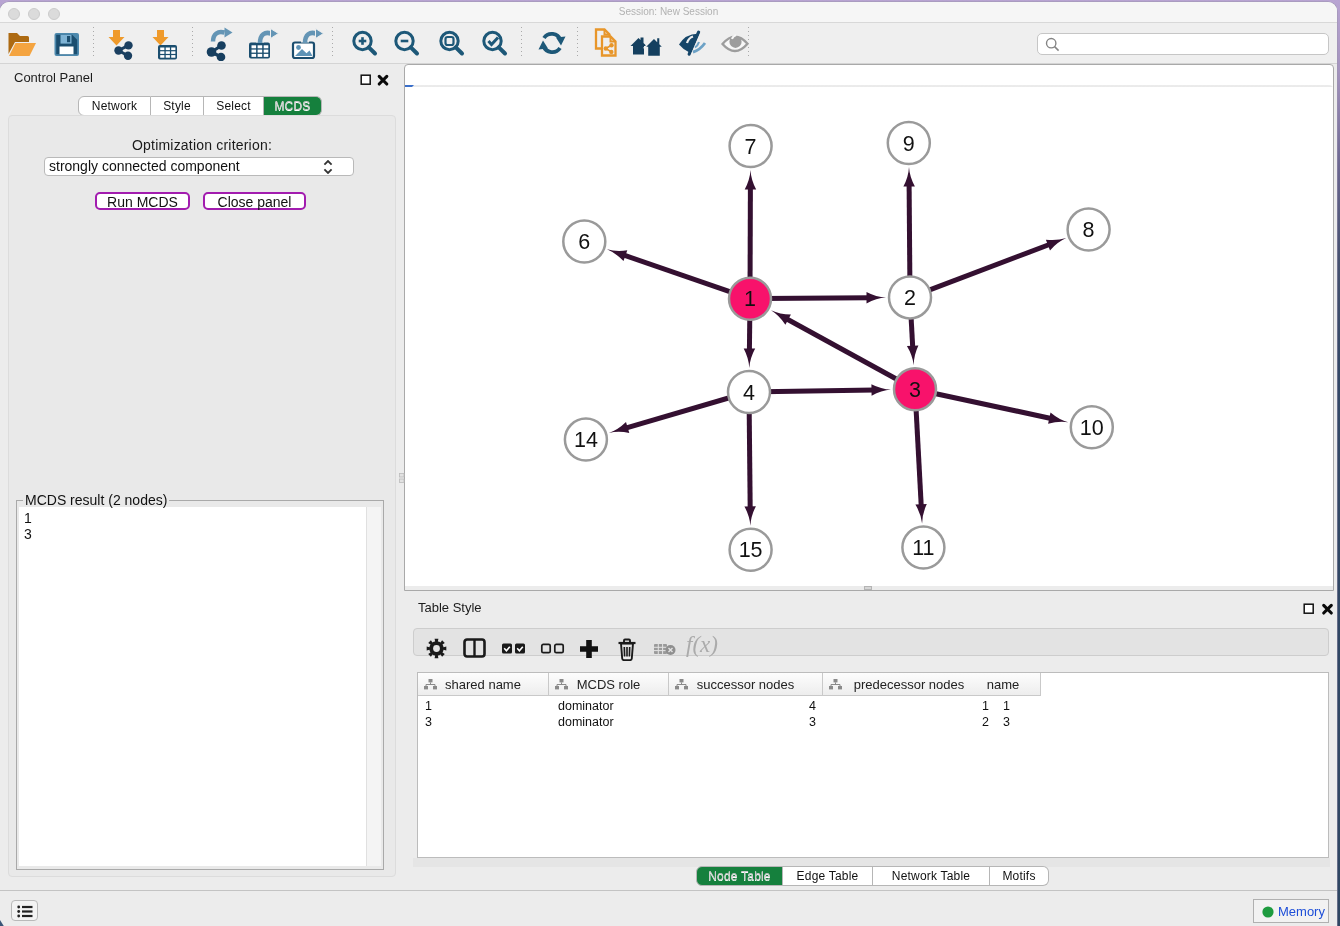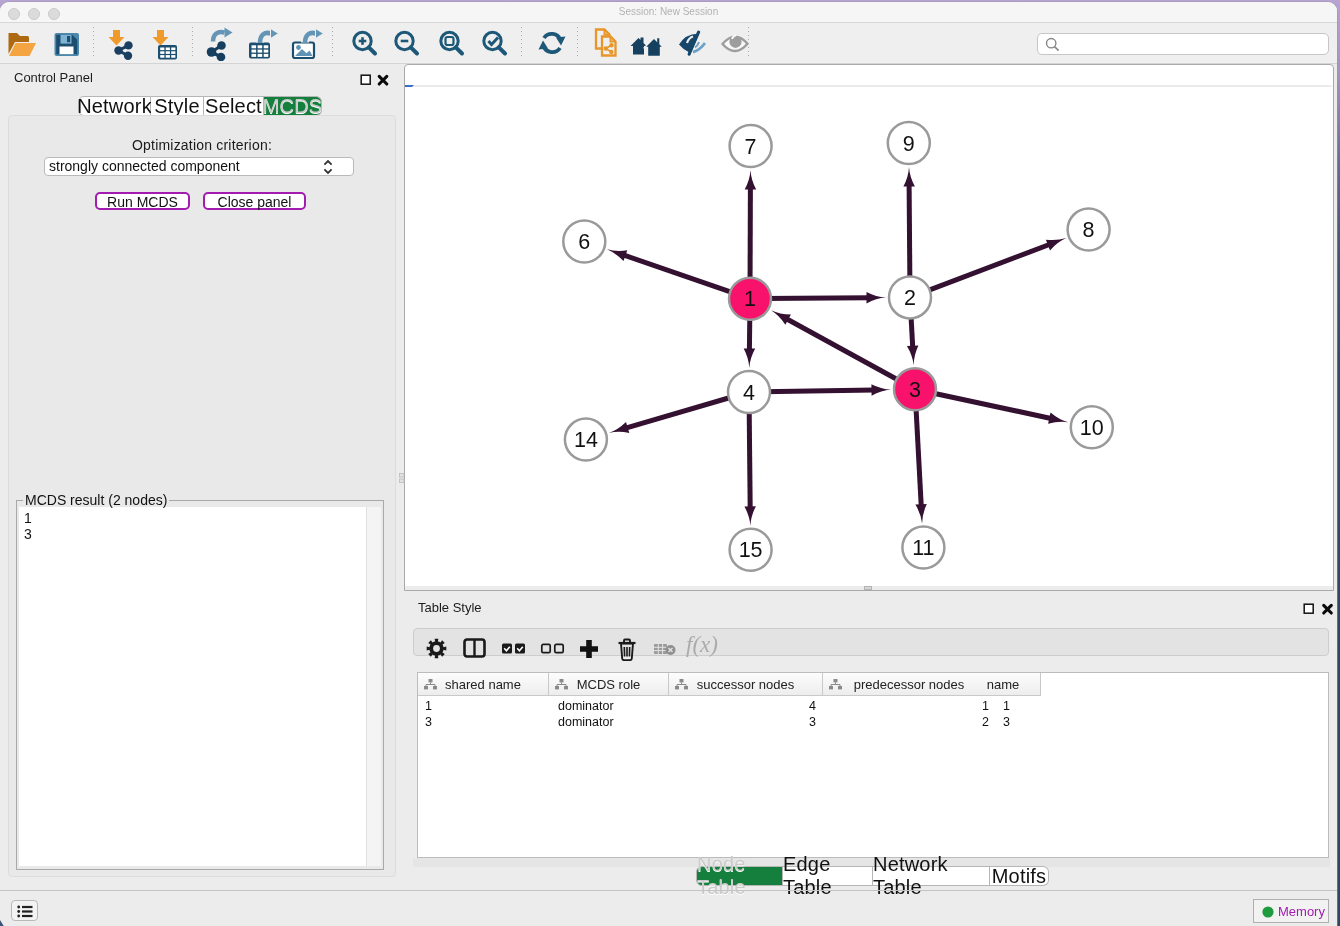--- a/index.html
+++ b/index.html
@@ -20,21 +20,21 @@
              background:#efefef; border-bottom:1px solid #d4d4d4; }
   .tbi { position:absolute; top:2px; }
   .tsep { position:absolute; top:4px; width:1px; height:30px;
           background-image:linear-gradient(#aaa 28%, rgba(0,0,0,0) 0%);
           background-size:1px 4px; background-repeat:repeat-y; }
   #search { position:absolute; left:1037px; top:10px; width:292px; height:22px;
             background:#fff; border:1px solid #c6c6c6; border-radius:5px; }
   
   #cp-title { position:absolute; left:14px; top:68px; font-size:13px; color:#1c1c1c; }
   .tabrow { position:absolute; display:flex; height:20px; }
-  .tab { font-size:20px; letter-spacing:0.2px; color:#111; background:#fff; border:1px solid #b6b6b6;
+  .tab { font-size:12px; letter-spacing:0.2px; color:#111; background:#fff; border:1px solid #b6b6b6;
          border-left:none; display:flex; align-items:center; justify-content:center; }
   .tab.first { border-left:1px solid #b6b6b6; border-radius:6px 0 0 6px; }
   .tab.last { border-radius:0 6px 6px 0; }
   .tab.sel { background:#15803d; color:#cacaca; text-shadow:0 1px 0 #fff; }
   #mcds-panel { position:absolute; left:8px; top:113px; width:388px; height:762px;
                 background:#e9e9e9; border:1px solid #dcdcdc; border-radius:4px; }
   #opt-label { position:absolute; left:0; top:22px; width:100%; text-align:center;
                font-size:14px; line-height:14px; letter-spacing:0.2px; color:#1a1a1a; }
   #combo { position:absolute; left:35px; top:41px; width:310px; height:19px; background:#fff;
            border:1px solid #b9b9b9; border-radius:4px; font-size:14px; color:#111;
@@ -68,21 +68,21 @@
         border-right:1px solid #c9c9c9; border-bottom:1px solid #c9c9c9;
         font-size:13px; color:#222; text-align:center; line-height:23px; }
   .td { position:absolute; font-size:12.5px; color:#111; height:16px; line-height:16px; }
   
   
   #statusbar { position:absolute; left:0; top:888px; width:1337px; height:36px;
                border-top:1px solid #c3c3c3; }
   #listbtn { position:absolute; left:11px; top:9px; width:27px; height:21px; background:#f3f3f3;
              border:1px solid #b9b9b9; border-radius:4px; }
   #membtn { position:absolute; right:8px; top:8px; width:76px; height:24px; background:#f2f2f2;
-            border:1px solid #b0b0b0; font-size:13px; color:#a21caf; }
+            border:1px solid #b0b0b0; font-size:13px; color:#1d4ed8; }
 </style>
 </head>
 <body>
 <div id="win">
   <div id="titlebar">
     <div class="tl" style="left:8px;"></div>
     <div class="tl" style="left:28px;"></div>
     <div class="tl" style="left:48px;"></div>
     <div id="title">Session: New Session</div>
   </div>

